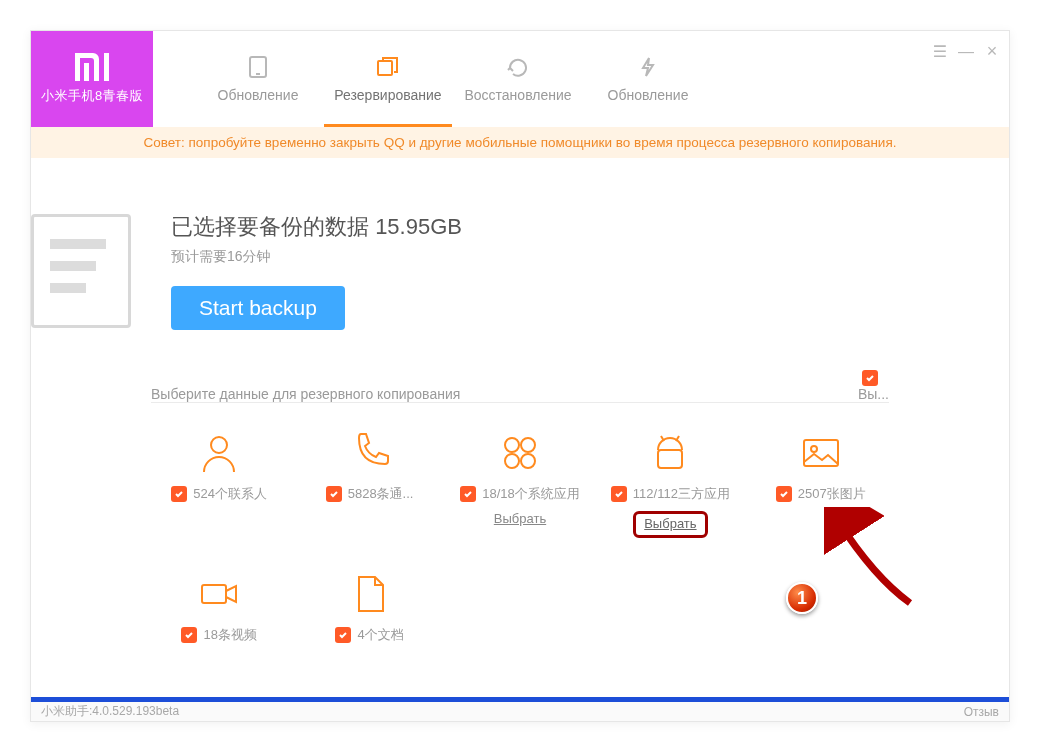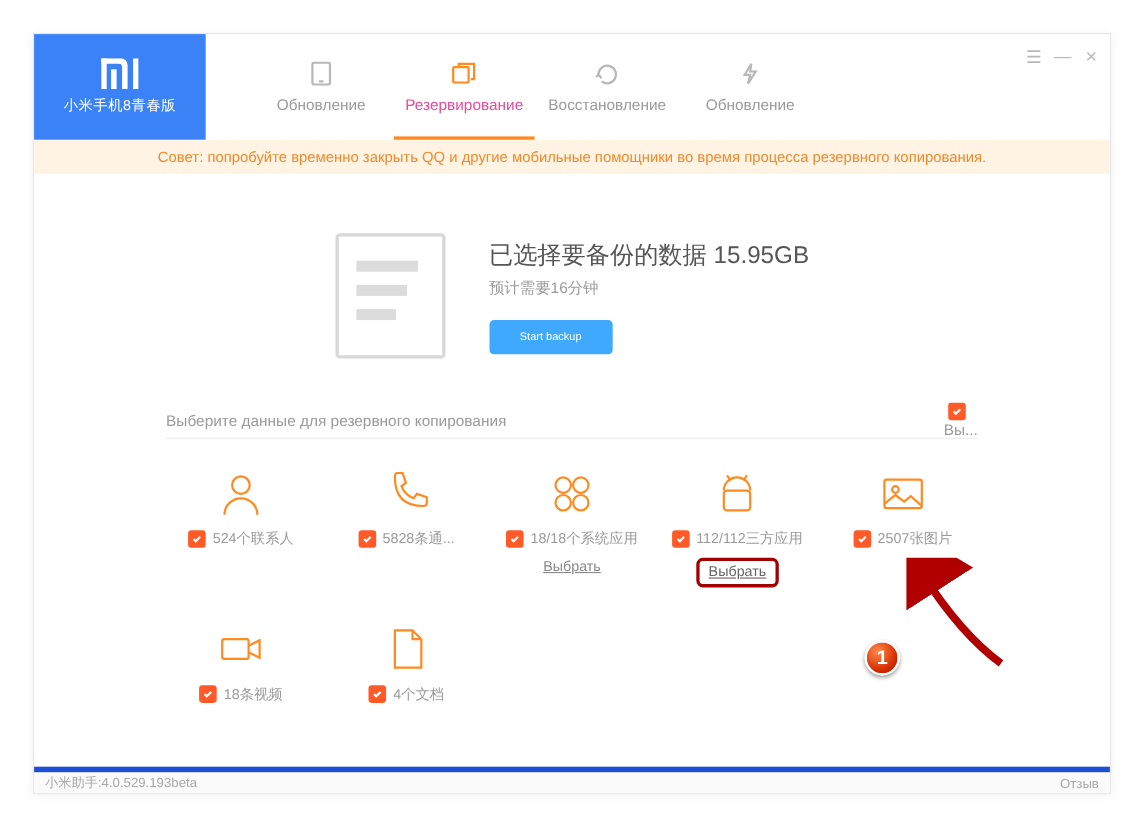--- a/index.html
+++ b/index.html
@@ -19,22 +19,22 @@
     border: 1px solid #e6e6e6;
     box-shadow: 0 2px 10px rgba(0,0,0,0.06);
   }
   .titlebar {
     height: 96px;
     display: flex;
     align-items: stretch;
     position: relative;
   }
   .logo-tile {
-    width: 156px;
-    background: #3b82f6;
+    width: 122px;
+    background: #d946ef;
     display: flex;
     flex-direction: column;
     align-items: center;
     justify-content: center;
     color: #fff;
   }
   .logo-tile svg { margin-bottom: 6px; }
   .logo-tile .device-name { font-size: 13px; letter-spacing: .5px; }
   .nav {
     flex: 1;
@@ -46,21 +46,21 @@
   .nav-item {
     display: flex;
     flex-direction: column;
     align-items: center;
     width: 130px;
     color: #9a9a9a;
     font-size: 14px;
     cursor: pointer;
     padding: 8px 0;
   }
-  .nav-item.active { color: #ec4899; }
+  .nav-item.active { color: #737373; }
   .nav-item .ico { margin-bottom: 6px; }
   .nav-underline {
     position: absolute;
     left: 171px;
     bottom: 0;
     width: 128px;
     height: 3px;
     background: #ff8a1e;
   }
   .win-controls {
@@ -75,21 +75,20 @@
   .tip-banner {
     background: #fff3e4;
     color: #f08a2a;
     text-align: center;
     font-size: 13.5px;
     padding: 8px 6px;
   }
   .summary {
     display: flex;
     align-items: center;
-    justify-content: center;
     gap: 40px;
     padding: 54px 0 40px 0;
   }
   .doc-icon {
     width: 100px; height: 114px;
     border: 3px solid #d8d8d8;
     border-radius: 4px;
     position: relative;
   }
   .doc-icon::before, .doc-icon::after,
@@ -103,33 +102,33 @@
   .doc-icon .l1 { top: 22px; width: 56px; }
   .doc-icon .l2 { top: 44px; width: 46px; }
   .doc-icon .l3 { top: 66px; width: 36px; }
   .summary-text { min-width: 260px; }
   .summary-text h2 { font-size: 22px; font-weight: 500; color: #555; margin-bottom: 6px; }
   .summary-text .eta { font-size: 14px; color: #9a9a9a; margin-bottom: 20px; }
   .btn-primary {
     display: inline-block;
     background: #3ea9ff;
     color: #fff;
-    font-size: 10px;
+    font-size: 21px;
     padding: 10px 28px;
     border-radius: 4px;
     border: none;
     cursor: pointer;
   }
   .section {
     padding: 0 120px;
   }
   .section-head {
     display: flex;
     justify-content: space-between;
-    align-items: center;
+    align-items: flex-end;
     color: #9a9a9a;
     font-size: 14px;
     border-bottom: 1px solid #ebebeb;
   }
   .check {
     display: inline-flex;
     width: 16px; height: 16px;
     border-radius: 3px;
     background: #ff5a27;
     align-items: center; justify-content: center;

